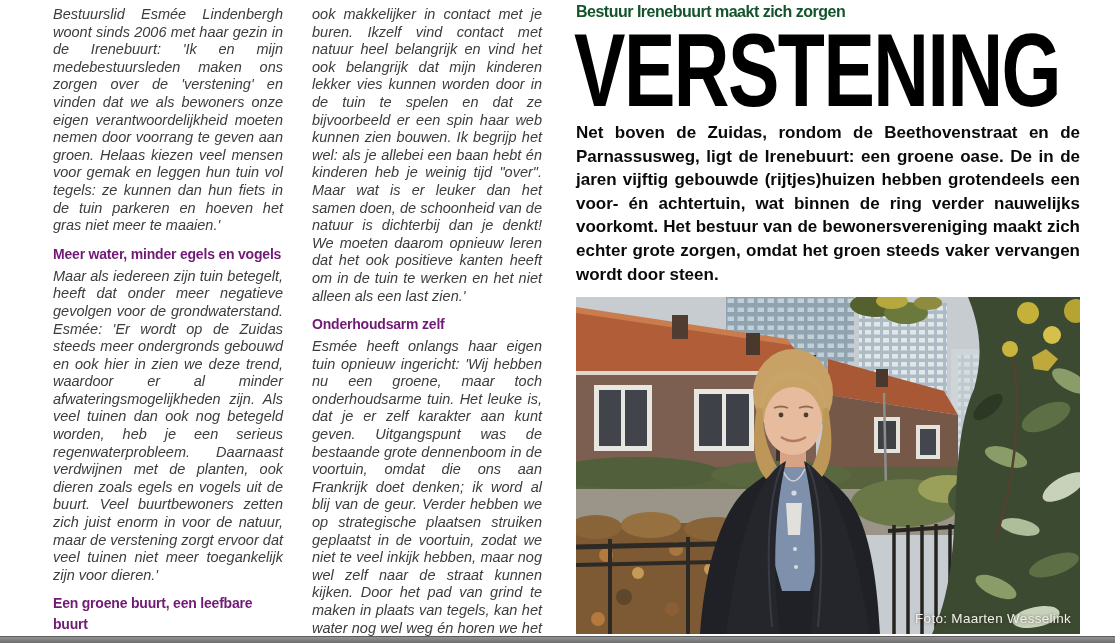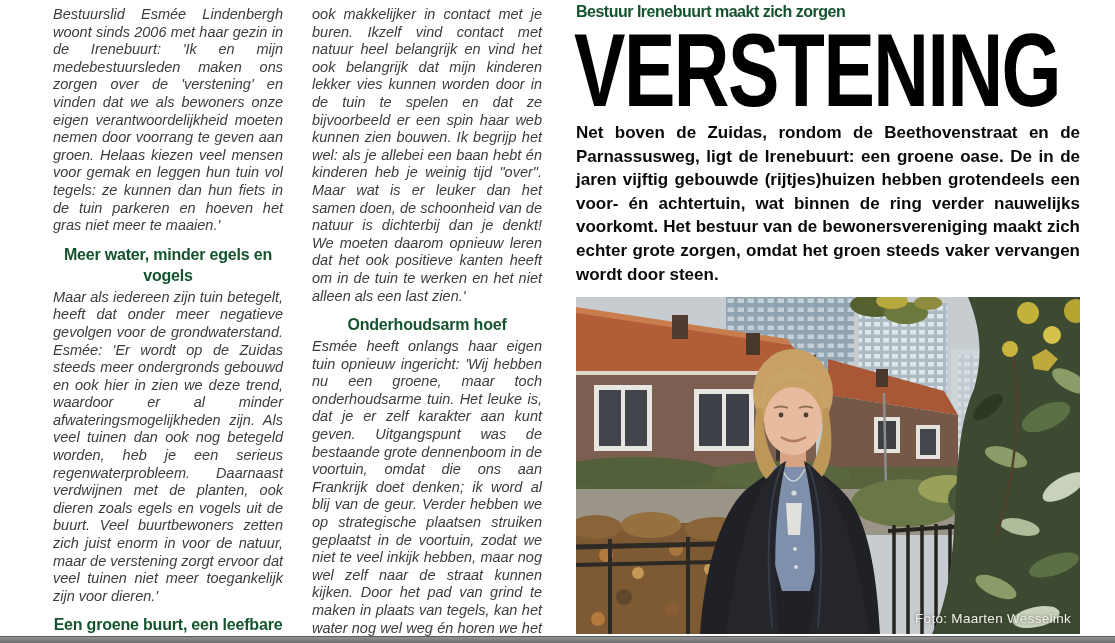--- a/index.html
+++ b/index.html
@@ -11,22 +11,22 @@
   }
   .col{
     position:absolute;top:6px;
     width:230px;
     font-size:14.5px;line-height:17.6px;
     color:#3c3c3c;text-align:justify;
   }
   .col p{margin:0 0 1px 0;hyphens:auto;font-style:italic;-webkit-hyphens:auto;}
   .col h3{
     margin:9px 0 3px 0;
-    font-size:16px;line-height:21px;color:#14532d;
-    letter-spacing:-0.2px;text-align:center;
+    font-size:14px;line-height:21px;color:#701a75;
+    letter-spacing:-0.2px;text-align:left;
   }
   #left-col{left:53px;}
   #mid-col{left:312px;}
   #kicker{
     position:absolute;left:576px;top:3px;width:530px;
     font-size:16px;font-weight:bold;color:#14532d;letter-spacing:-0.5px;
     white-space:nowrap;
   }
   #headline-wrap{position:absolute;left:574px;top:28px;width:500px;height:84px;}
   #headline-wrap svg{display:block;}
@@ -62,21 +62,21 @@
 <div class="col" id="left-col">
   <p>Bestuurslid Esmée Lindenbergh woont sinds 2006 met haar gezin in de Irenebuurt: 'Ik en mijn medebestuursleden maken ons zorgen over de 'verstening' en vinden dat we als bewoners onze eigen verantwoordelijkheid moeten nemen door voorrang te geven aan groen. Helaas kiezen veel mensen voor gemak en leggen hun tuin vol tegels: ze kunnen dan hun fiets in de tuin parkeren en hoeven het gras niet meer te maaien.'</p>
   <h3>Meer water, minder egels en vogels</h3>
   <p>Maar als iedereen zijn tuin betegelt, heeft dat onder meer negatieve gevolgen voor de grondwaterstand. Esmée: 'Er wordt op de Zuidas steeds meer ondergronds gebouwd en ook hier in zien we deze trend, waardoor er al minder afwateringsmogelijkheden zijn. Als veel tuinen dan ook nog betegeld worden, heb je een serieus regenwaterprobleem. Daarnaast verdwijnen met de planten, ook dieren zoals egels en vogels uit de buurt. Veel buurtbewoners zetten zich juist enorm in voor de natuur, maar de verstening zorgt ervoor dat veel tuinen niet meer toegankelijk zijn voor dieren.'</p>
   <h3>Een groene buurt, een leefbare buurt</h3>
 
 </div>
 
 <div class="col" id="mid-col">
   <p>ook makkelijker in contact met je buren. Ikzelf vind contact met natuur heel belangrijk en vind het ook belangrijk dat mijn kinderen lekker vies kunnen worden door in de tuin te spelen en dat ze bijvoorbeeld er een spin haar web kunnen zien bouwen. Ik begrijp het wel: als je allebei een baan hebt én kinderen heb je weinig tijd "over". Maar wat is er leuker dan het samen doen, de schoonheid van de natuur is dichterbij dan je denkt! We moeten daarom opnieuw leren dat het ook positieve kanten heeft om in de tuin te werken en het niet alleen als een last zien.'</p>
-  <h3>Onderhoudsarm hoef</h3>
+  <h3>Onderhoudsarm zelf</h3>
   <p>Esmée heeft onlangs haar eigen tuin opnieuw ingericht: 'Wij hebben nu een groene, maar toch onderhoudsarme tuin. Het leuke is, dat je er zelf karakter aan kunt geven. Uitgangspunt was de bestaande grote dennenboom in de voortuin, omdat die ons aan Frankrijk doet denken; ik word al blij van de geur. Verder hebben we op strategische plaatsen struiken geplaatst in de voortuin, zodat we niet te veel inkijk hebben, maar nog wel zelf naar de straat kunnen kijken. Door het pad van grind te maken in plaats van tegels, kan het water nog wel weg én horen we het als iemand het huis de voordeur nadert. Je kunt ook voor slimme bodembedekkers kiezen: dan hoef je nauwelijks tijd in het onderhoud te steken.'</p>
 </div>
 
 <div id="kicker">Bestuur Irenebuurt maakt zich zorgen</div>
 
 <div id="headline-wrap">
   <svg width="500" height="84" viewBox="0 0 500 84" aria-hidden="true">
     <text x="0" y="78" font-size="104" letter-spacing="-2" textLength="486" lengthAdjust="spacingAndGlyphs">VERSTENING</text>
   </svg>
 </div>

